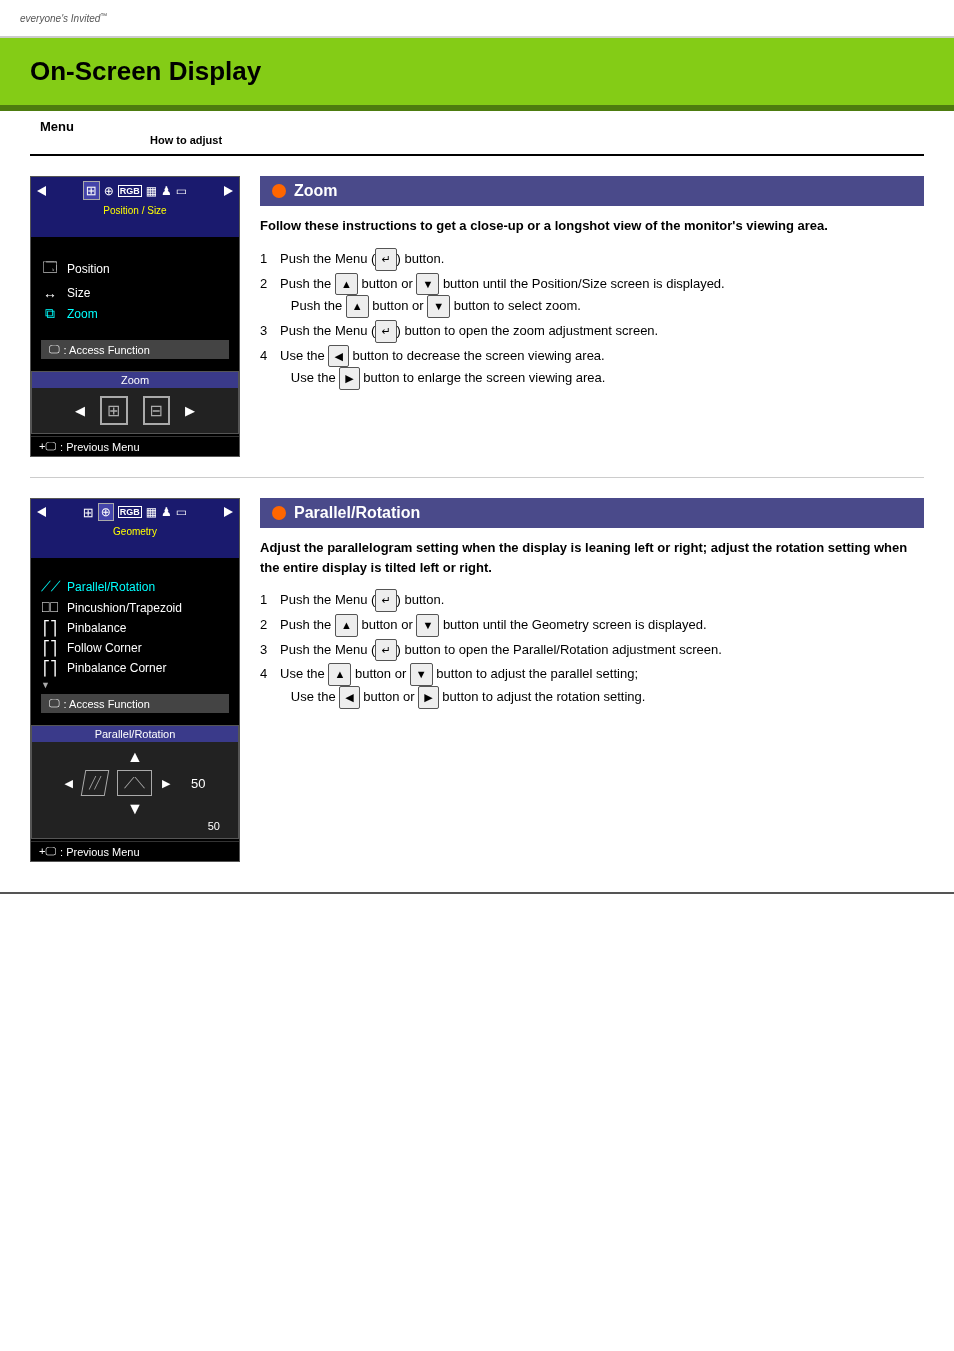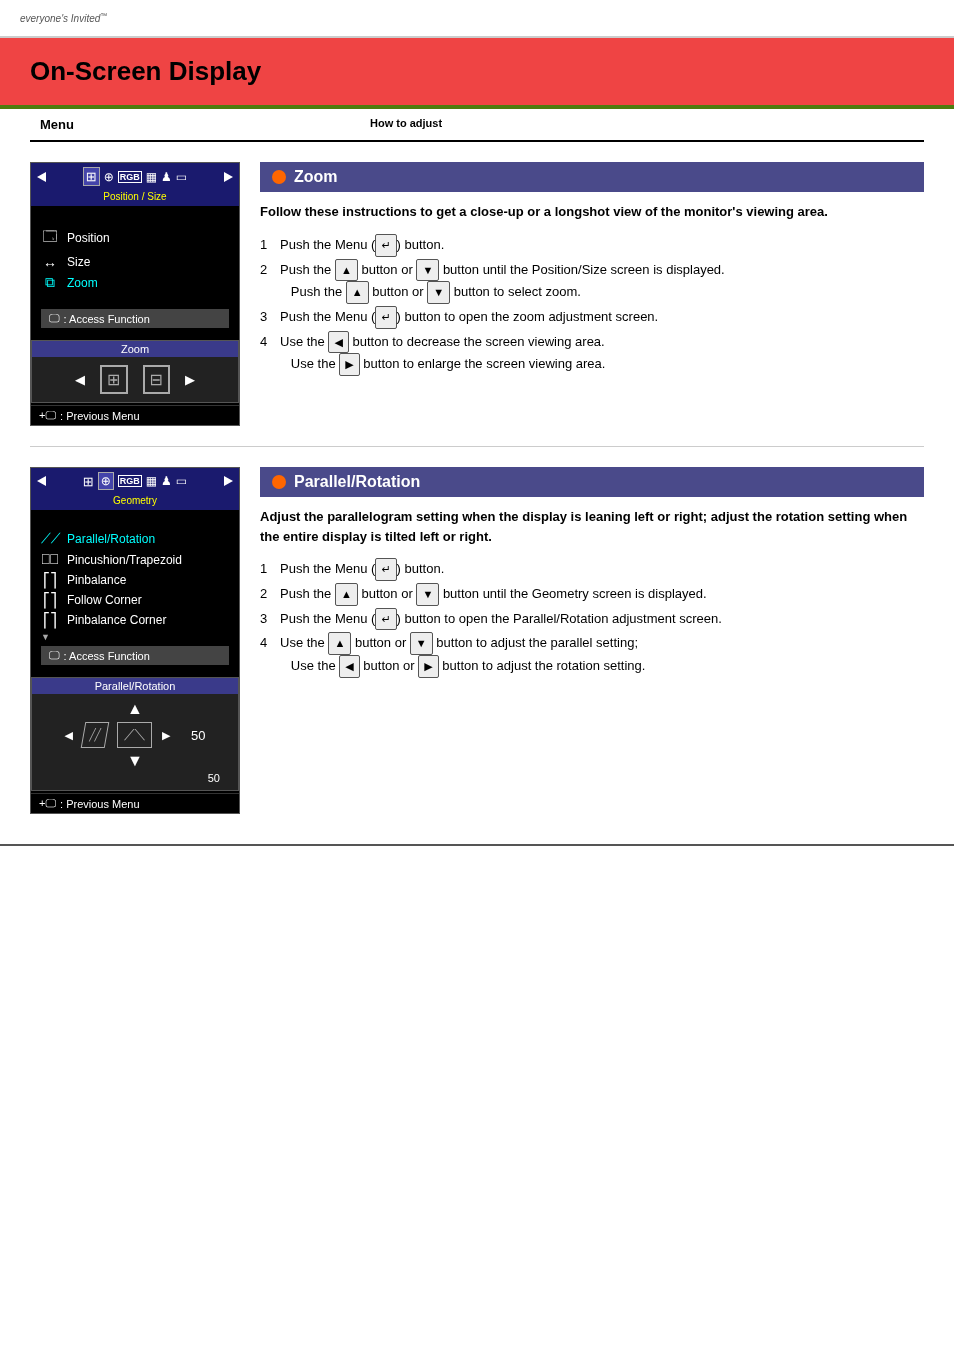--- a/index.html
+++ b/index.html
@@ -13,36 +13,37 @@
 
     
     .header {
       padding: 12px 20px;
       border-bottom: 2px solid #ccc;
       background: #fff;
     }
 
     
     .page-title-bar {
-      background: #ef4444;
+      background: #84cc16;
       padding: 18px 30px;
-      border-bottom: 4px solid #4d7c0f;
+      border-bottom: 6px solid #4d7c0f;
     }
     .page-title-bar h1 {
       font-size: 26px;
       font-weight: bold;
       color: #000;
     }
 
     
     .col-headers {
       display: flex;
       border-bottom: 2px solid #000;
       padding: 8px 0;
       margin: 0 30px;
+      flex-direction: column;
     }
     .col-menu {
       width: 220px;
       font-weight: bold;
       font-size: 13px;
       padding-left: 10px;
     }
     .col-adjust {
       flex: 1;
       font-weight: bold;
@@ -85,21 +86,21 @@
     }
     .osd-icon.active {
       background: #4444aa;
       border: 1px solid #aaa;
       padding: 1px 2px;
     }
     .osd-label {
       color: #ffff00;
       font-size: 10px;
       text-align: center;
-      padding: 1px 0 4px;
+      padding: 1px 0 21px;
       background: #1a1a6e;
     }
     .osd-menu-items {
       padding: 6px 10px;
       background: #000;
     }
     .osd-item {
       display: flex;
       align-items: center;
       gap: 8px;

